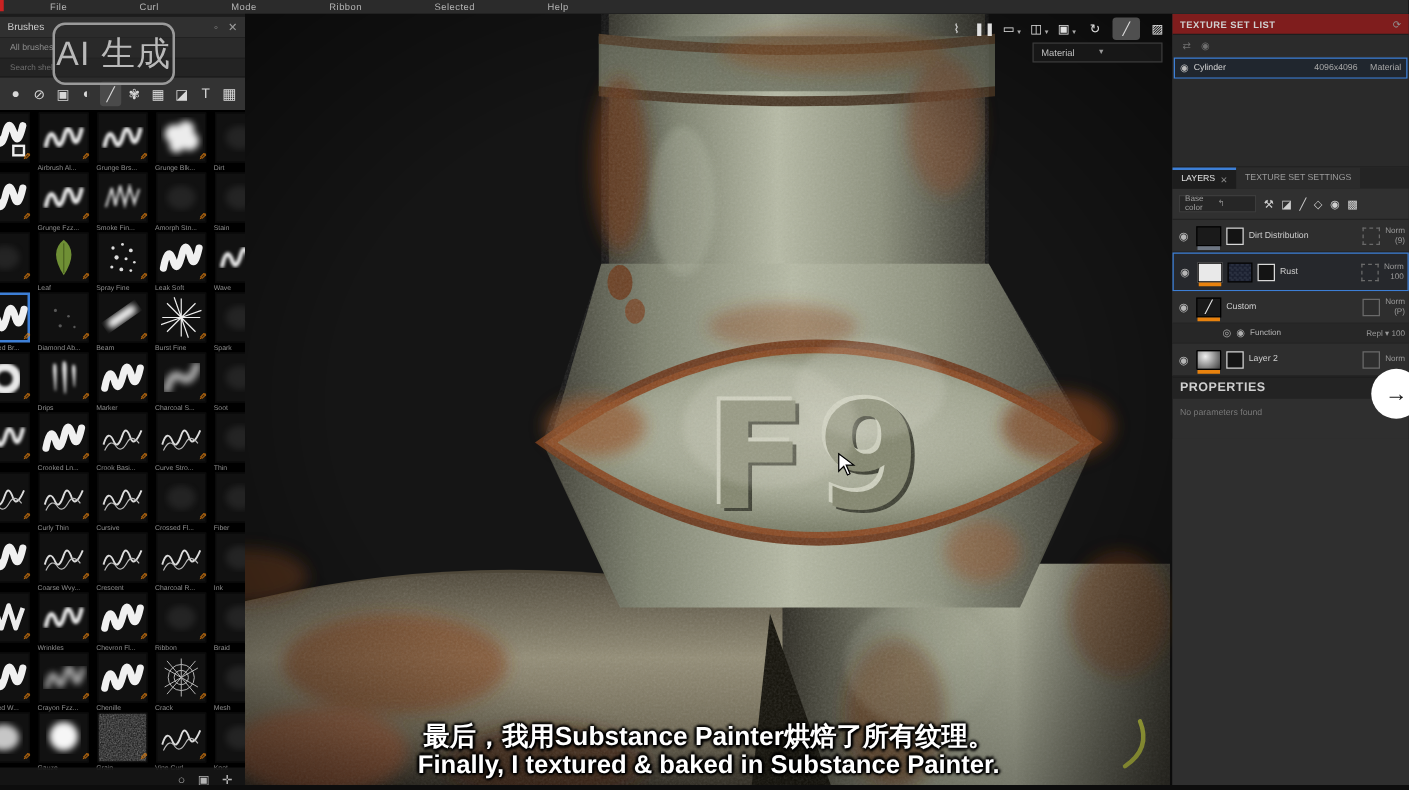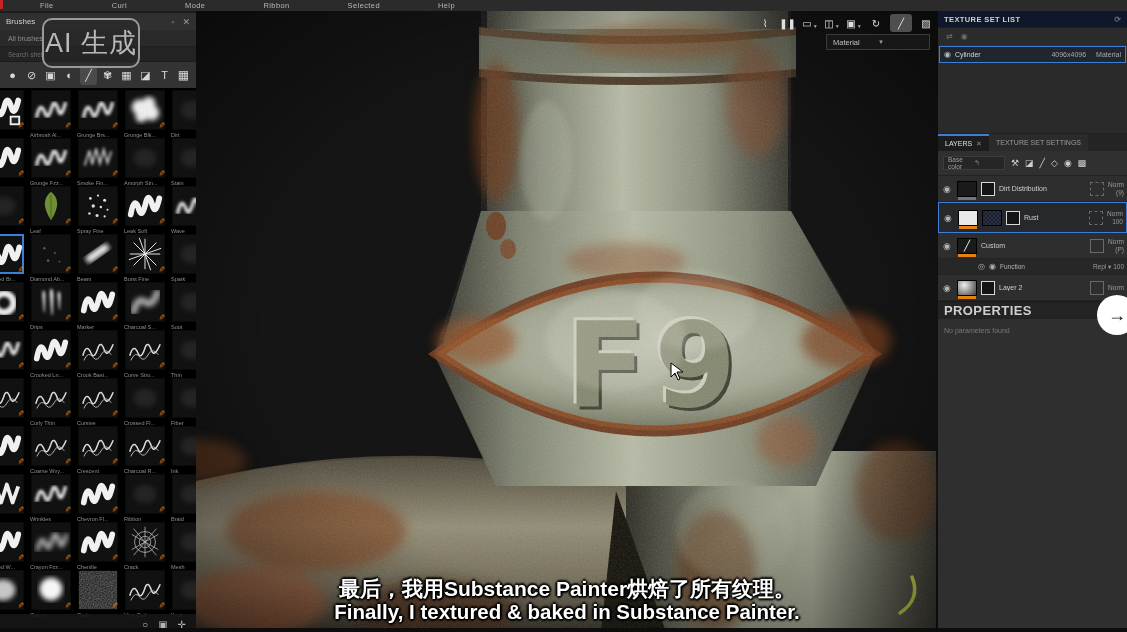--- a/index.html
+++ b/index.html
@@ -52,21 +52,21 @@
   #shader-dd .caret{font-size:6px;color:#999;}
   #watermark{position:absolute;left:100px;top:286px;width:640px;font-size:27px;font-weight:bold;
              color:rgba(32,72,205,.82);letter-spacing:5px;z-index:6;white-space:nowrap;}
   .subtitle{position:absolute;left:0;width:742px;text-align:center;color:#fff;font-weight:bold;z-index:7;
             text-shadow:-2px 0 2px #000,2px 0 2px #000,0 -2px 2px #000,0 2px 2px #000,1px 1px 1px #000;}
   #sub-zh{top:564px;font-size:21px;}
   #sub-en{top:589px;font-size:20.5px;}
   #cursor{position:absolute;left:474px;top:351px;z-index:8;}
   
   #rightpanel{position:absolute;left:938px;top:11px;width:189px;height:621px;background:#2f2f2f;}
-  .rp-header{height:16px;background:#0f172a;display:flex;align-items:center;padding:0 6px;border-bottom:1px solid #1e1e1e;}
+  .rp-header{height:16px;background:#7f1d1d;display:flex;align-items:center;padding:0 6px;border-bottom:1px solid #1e1e1e;}
   .rp-header .rtitle{font-size:7.5px;font-weight:bold;color:#d0d0d0;letter-spacing:.4px;flex:1;}
   .rp-header .ricon{font-size:8px;color:#8f8f8f;}
   #tsl-icons{height:17px;display:flex;align-items:center;gap:8px;padding:0 8px;background:#2b2b2b;}
   #tsl-icons span{font-size:8px;color:#6f6f6f;}
   #tsl-row{height:17px;margin:1px 1px 0 1px;background:#20262e;border:1px solid #3d7fd6;
            display:flex;align-items:center;padding:0 4px;box-sizing:border-box;gap:4px;}
   #tsl-row .eye{font-size:8px;color:#b9b9b9;}
   #tsl-row .tname{font-size:7px;color:#d6d6d6;flex:1;}
   #tsl-row .tres,#tsl-row .ttype{font-size:7px;color:#a8a8a8;margin-left:6px;white-space:nowrap;}
   #tsl-empty{height:70px;background:#2a2a2a;border-bottom:1px solid #202020;}
@@ -97,21 +97,21 @@
   .lright{display:flex;align-items:center;gap:4px;margin-left:auto;}
   .dashbox{width:14px;height:14px;border:1px dashed #6a6a6a;box-sizing:border-box;}
   .solidbox{width:14px;height:14px;border:1px solid #6a6a6a;box-sizing:border-box;}
   .rtxt{display:flex;flex-direction:column;align-items:flex-end;line-height:8px;}
   .rtxt span{font-size:6.5px;color:#9a9a9a;}
   .lrow.effect{background:#272727;padding-left:40px;}
   .lrow.effect .ename{font-size:6.5px;color:#b5b5b5;}
   .lrow.effect .einline{margin-left:auto;font-size:6.5px;color:#9a9a9a;}
   .effico{font-size:8px;color:#b0b0b0;}
   #props-header{height:17px;background:#232323;display:flex;align-items:center;padding:0 6px;border-top:1px solid #1a1a1a;}
-  #props-header span{font-size:13px;font-weight:bold;color:#cfcfcf;letter-spacing:.4px;}
+  #props-header span{font-size:10px;font-weight:bold;color:#cfcfcf;letter-spacing:.4px;}
   #props-empty{padding:8px 6px;font-size:7px;color:#787878;}
   #props-rest{position:absolute;left:0;right:0;bottom:0;top:340px;background:#2f2f2f;}
   #arrow-btn{position:absolute;right:-10px;top:284px;width:40px;height:40px;border-radius:50%;background:#fff;
              display:flex;align-items:center;justify-content:center;font-size:18px;color:#111;z-index:20;}
   #bottombar{position:absolute;left:0;bottom:0;width:1127px;height:4px;background:#0d0d0d;z-index:25;}
   .hiddendefs{position:absolute;width:0;height:0;overflow:hidden;}
 </style>
 </head>
 <body>
 

